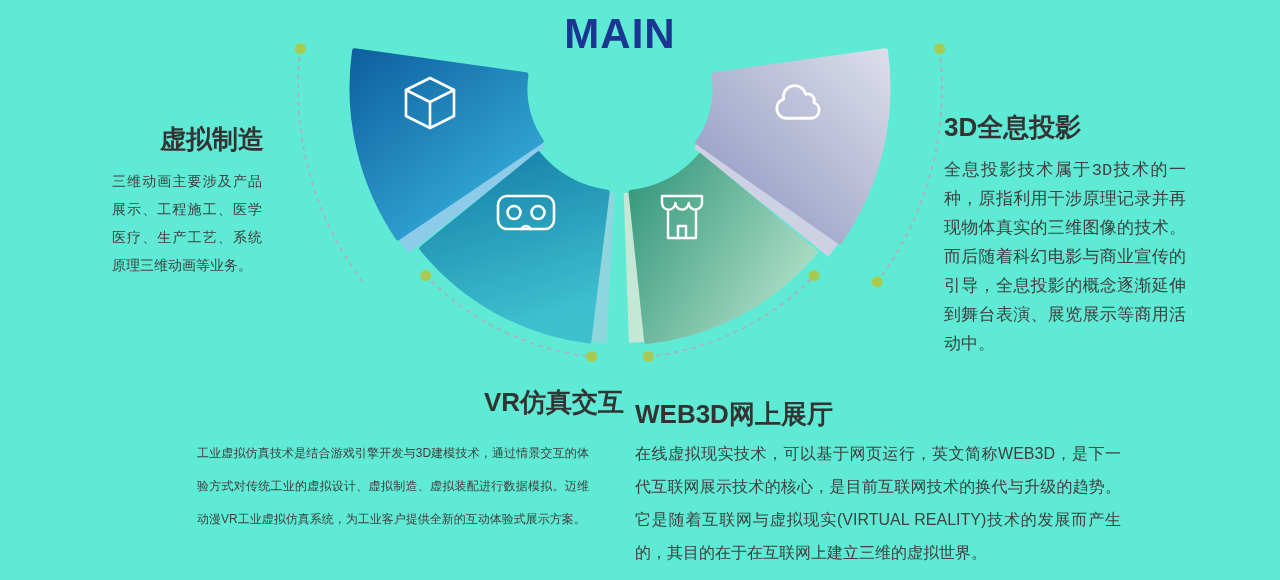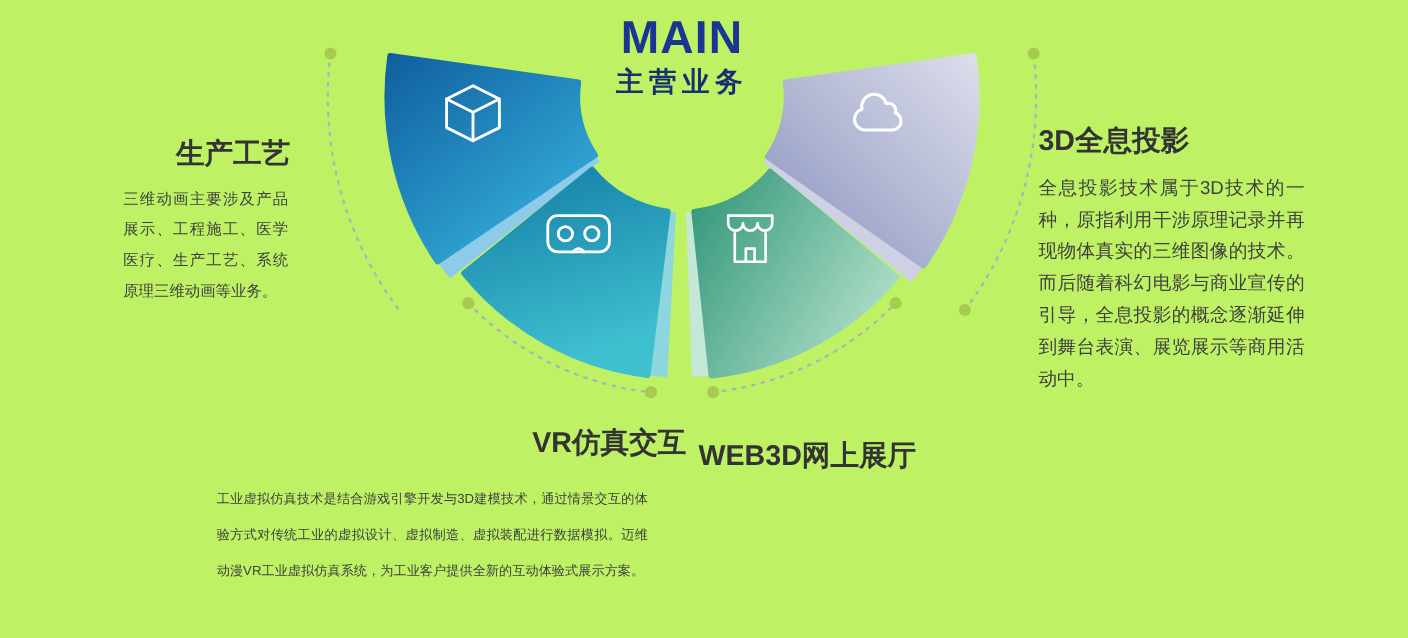--- a/index.html
+++ b/index.html
@@ -1,36 +1,36 @@
 <!DOCTYPE html>
 <html><head>
 <meta charset="utf-8">
 <style>
   html,body{margin:0;padding:0;background:#fff;}
   .stage{
-    position:relative;width:1280px;height:580px;background:#bef264;
+    position:relative;width:1280px;height:580px;background:#5eead4;
     overflow:hidden;font-family:"Liberation Sans","DejaVu Sans",sans-serif;
   }
   .fan-svg{position:absolute;left:0;top:0;}
   .title-block{
     position:absolute;left:440px;top:14px;width:360px;text-align:center;
     color:#1a3691;
   }
   .title-line{font-size:42px;line-height:40px;font-weight:800;letter-spacing:1px;}
   .title-sub{font-size:25px;line-height:30px;font-weight:700;letter-spacing:5px;color:#18306f;margin-top:6px;}
   .sec-heading{
     position:absolute;font-size:26px;line-height:30px;font-weight:700;color:#333333;margin:0;
   }
   .sec-body{
     position:absolute;color:#404040;margin:0;text-align:justify;word-break:break-all;
   }
   #h-anim{left:112px;top:124px;width:200px;text-align:center;}
   #p-anim{left:112px;top:168px;width:150px;font-size:14px;line-height:28px;font-family:Liberation Mono, monospace;}
   #h-holo{left:944px;top:112px;width:260px;}
-  #p-holo{left:944px;top:156px;width:242px;font-size:17px;line-height:29px;}
+  #p-holo{left:944px;top:156px;width:242px;font-size:17px;line-height:29px;font-family:Liberation Mono, monospace;}
   #h-vr{left:424px;top:387px;width:200px;text-align:right;}
   #p-vr{left:197px;top:437px;width:392px;font-size:12px;line-height:33px;}
   #h-web{left:635px;top:387px;width:300px;margin-top:12px;}
   #p-web{left:635px;top:437px;width:486px;font-size:16px;line-height:33px;}
 </style>
 </head>
 <body>
 
 <div class="stage">
 
@@ -105,27 +105,27 @@
 
     <g>
       <svg x="770" y="76" width="56" height="52" viewBox="0 0 24 24">
         <path fill="none" stroke="#ffffff" stroke-width="1.3" stroke-linejoin="round" stroke-linecap="round" d="M2.25 15 a4.5 4.5 0 0 0 4.5 4.5 H18 a3.75 3.75 0 0 0 1.332 -7.257 a3 3 0 0 0 -3.758 -3.848 a5.25 5.25 0 0 0 -10.233 2.33 A4.502 4.502 0 0 0 2.25 15 Z"></path>
       </svg>
     </g>
   </svg>
 
   <div class="title-block">
     <div class="title-line">MAIN</div>
-    <div class="title-sub">主营业务</div>
   </div>
 
-  <h2 class="sec-heading" id="h-anim">生产工艺</h2>
+  <h2 class="sec-heading" id="h-anim">虚拟制造</h2>
   <p class="sec-body" id="p-anim">三维动画主要涉及产品展示、工程施工、医学医疗、生产工艺、系统原理三维动画等业务。</p>
 
   <h2 class="sec-heading" id="h-holo">3D全息投影</h2>
   <p class="sec-body" id="p-holo">全息投影技术属于3D技术的一种，原指利用干涉原理记录并再现物体真实的三维图像的技术。而后随着科幻电影与商业宣传的引导，全息投影的概念逐渐延伸到舞台表演、展览展示等商用活动中。</p>
 
   <h2 class="sec-heading" id="h-vr">VR仿真交互</h2>
   <p class="sec-body" id="p-vr">工业虚拟仿真技术是结合游戏引擎开发与3D建模技术，通过情景交互的体验方式对传统工业的虚拟设计、虚拟制造、虚拟装配进行数据模拟。迈维动漫VR工业虚拟仿真系统，为工业客户提供全新的互动体验式展示方案。</p>
 
   <h2 class="sec-heading" id="h-web">WEB3D网上展厅</h2>
+  <p class="sec-body" id="p-web">在线虚拟现实技术，可以基于网页运行，英文简称WEB3D，是下一代互联网展示技术的核心，是目前互联网技术的换代与升级的趋势。它是随着互联网与虚拟现实(VIRTUAL REALITY)技术的发展而产生的，其目的在于在互联网上建立三维的虚拟世界。</p>
 
 </div>
 
 </body></html>

